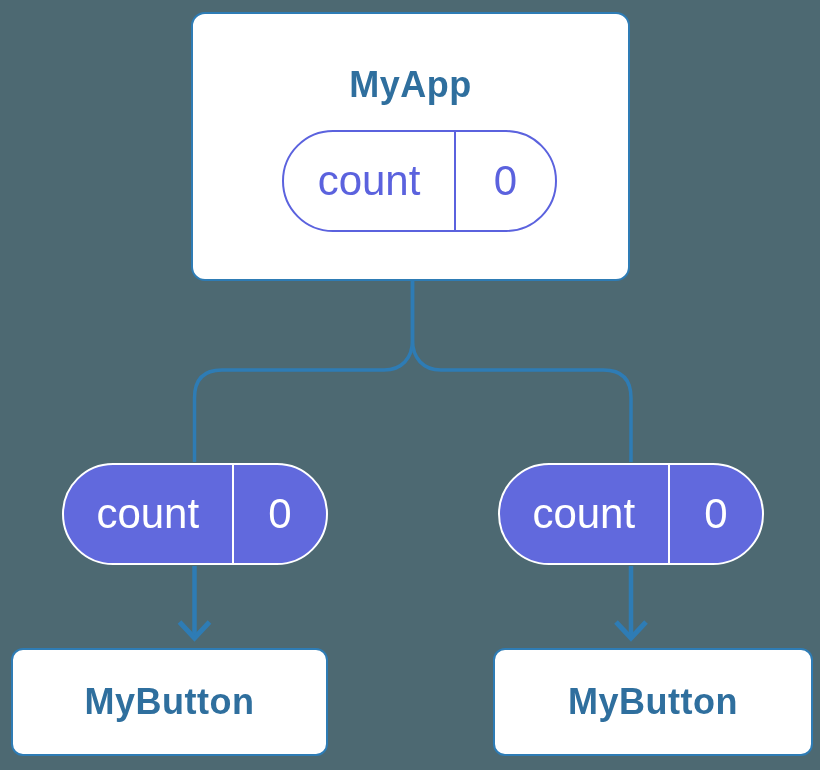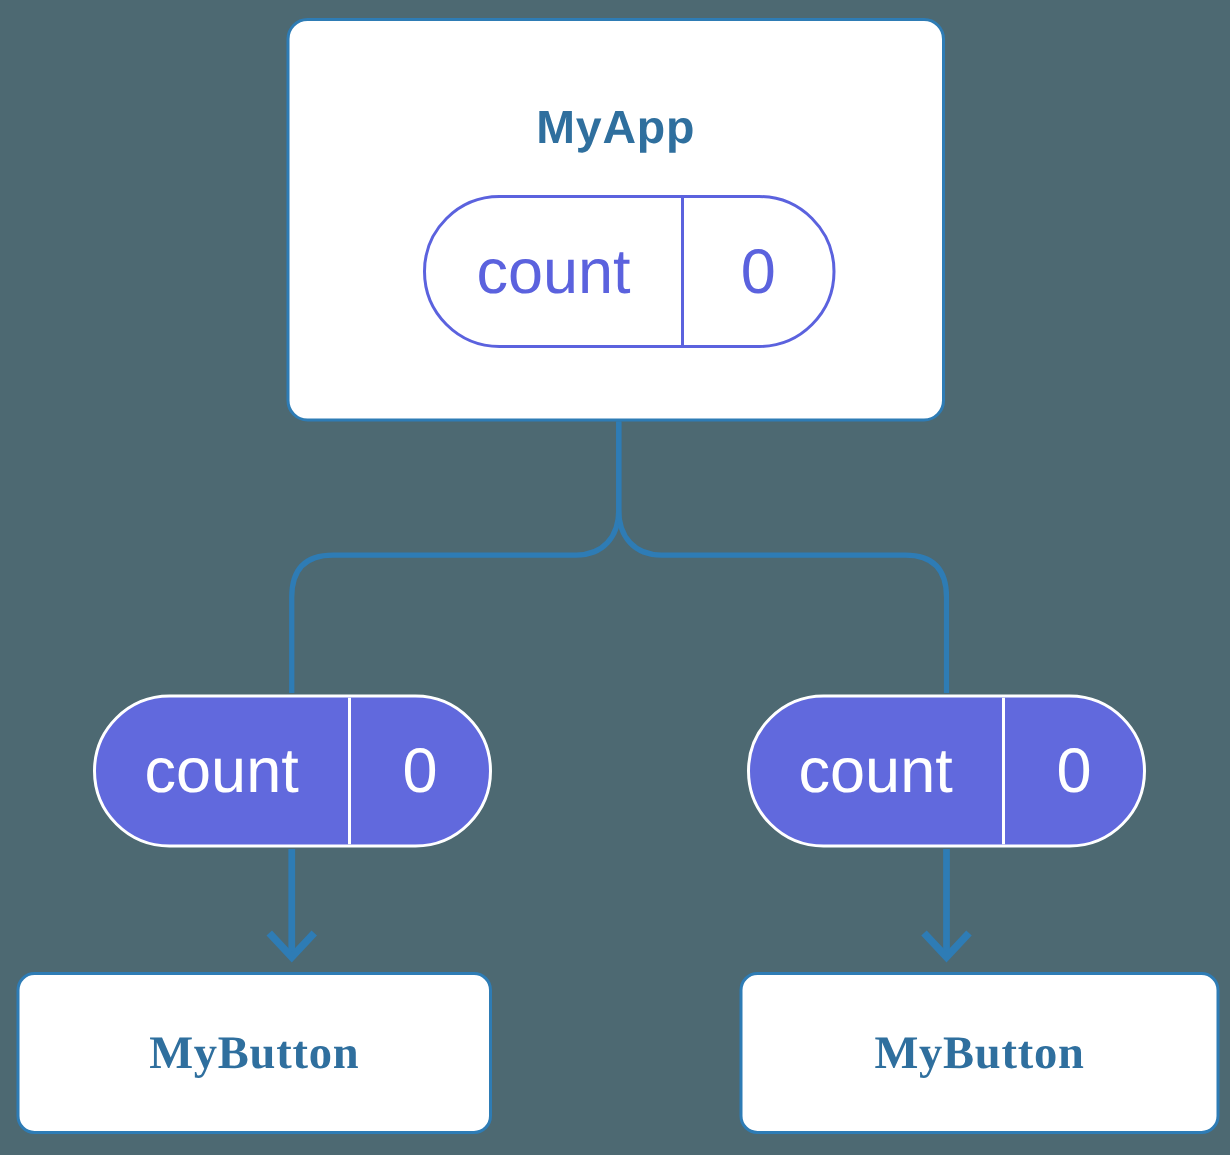--- a/index.html
+++ b/index.html
@@ -26,30 +26,30 @@
 
   .node {
     position: absolute;
     background: var(--node-bg, #FFFFFF);
     border: 2.5px solid var(--line, #2E7CB5);
     border-radius: 14px;
     box-sizing: border-box;
   }
   .node-title {
     color: var(--node-text, #2F6F9E);
-    font-size: 31px;
+    font-size: 36px;
     font-weight: 600;
     letter-spacing: 0.5px;
     text-align: center;
   }
   #root-node { left: 191px; top: 12px; width: 439px; height: 269px; }
   #root-title { position: absolute; left: 0; top: 53px; width: 100%; line-height: 35px; }
 
   .leaf { left: 11px; top: 648px; width: 317px; height: 108px; border-radius: 12px;
-          display: flex; align-items: center; justify-content: center; font-family: Liberation Serif, serif; }
+          display: flex; align-items: center; justify-content: center; }
   #leaf-right { left: 493px; width: 320px; }
 
   .pill {
     position: absolute;
     height: 102px;
     border-radius: 51px;
     box-sizing: border-box;
     display: flex;
     overflow: hidden;
     font-size: 42px;

